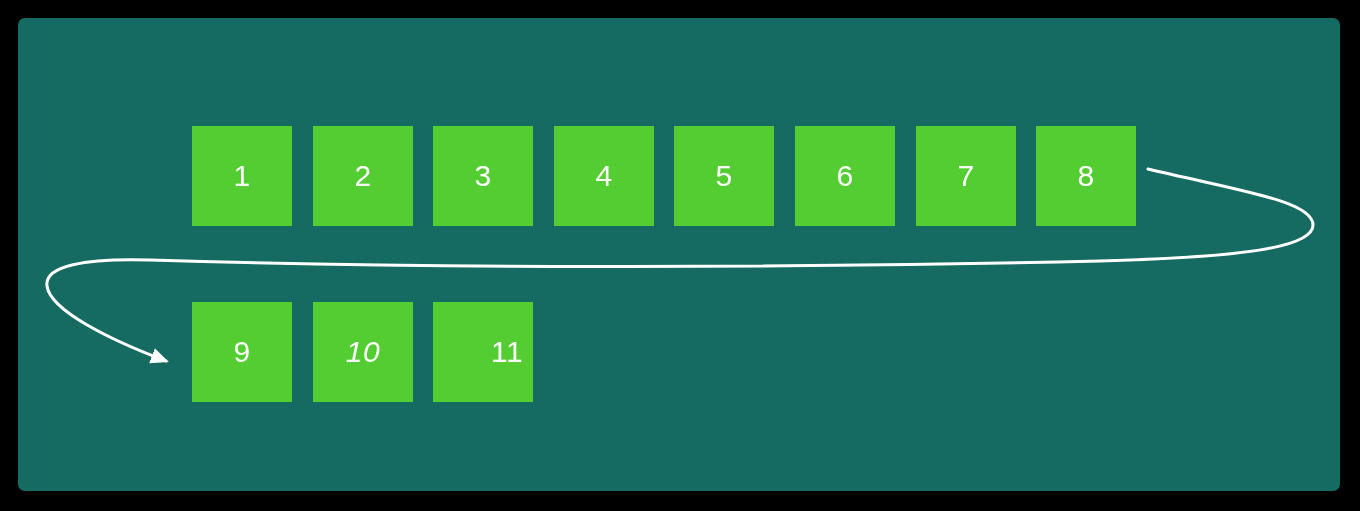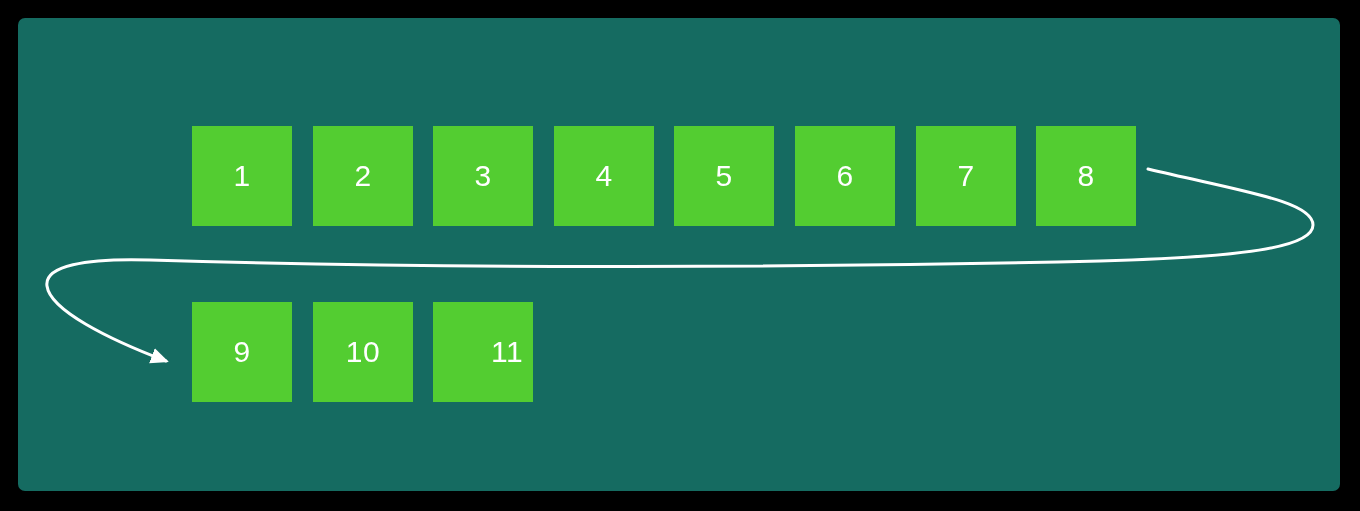--- a/index.html
+++ b/index.html
@@ -88,20 +88,20 @@
       </div>
       <div class="box" style="left: 916px; top: 126px; background: rgb(83, 205, 49);">
         <span style="color: rgb(255, 255, 255);">7</span>
       </div>
       <div class="box" style="left: 1036px; top: 126px; background: rgb(83, 205, 49);">
         <span style="color: rgb(255, 255, 255);">8</span>
       </div>
       <div class="box" style="left: 192px; top: 302px; background: rgb(83, 205, 49);">
         <span style="color: rgb(255, 255, 255);">9</span>
       </div>
-      <div class="box" style="left: 313px; top: 302px; background: rgb(83, 205, 49);">
+      <div class="box" style="left: 313px; top: 302px; background: rgb(83, 205, 49); font-style: italic;">
         <span style="color: rgb(255, 255, 255);">10</span>
       </div>
       <div class="box" style="left: 433px; top: 302px; background: rgb(83, 205, 49);">
         <span style="color: rgb(255, 255, 255); margin-left: 48px;">11</span>
       </div>
     </div>
 </div>
 
 </body></html>

